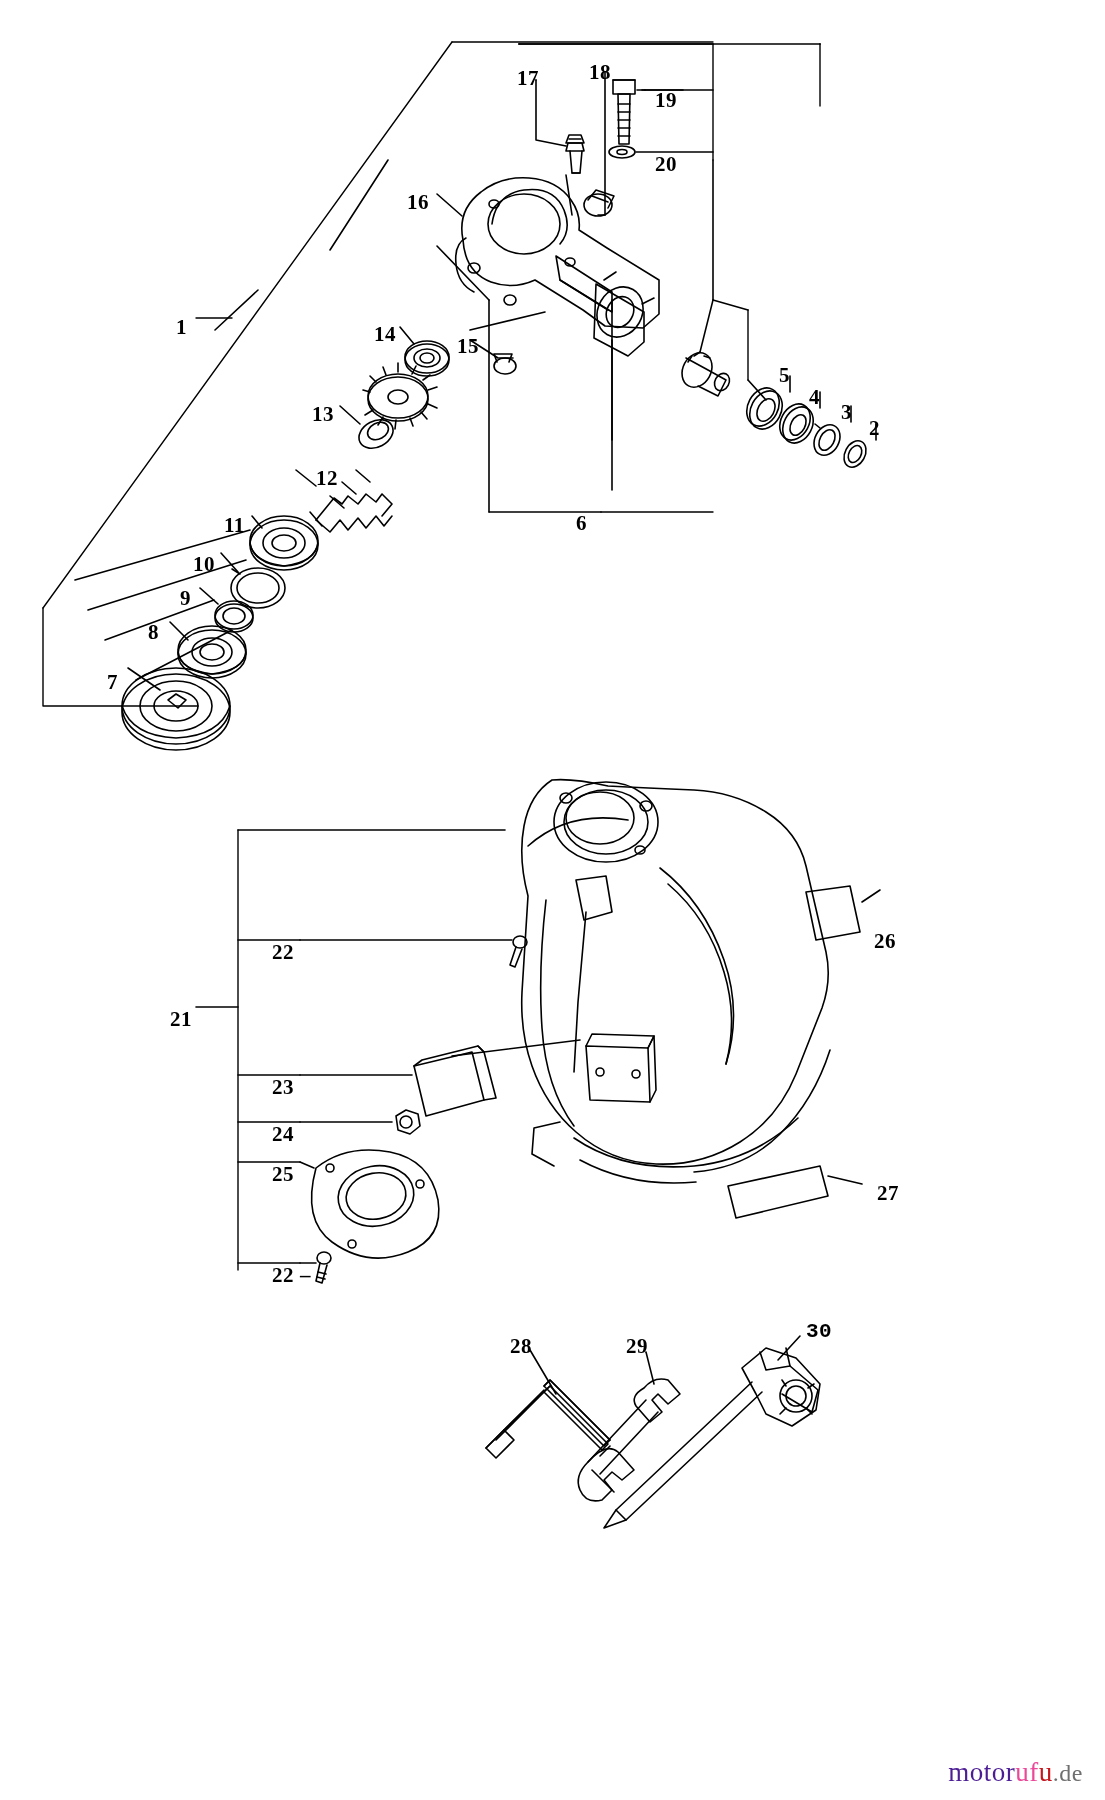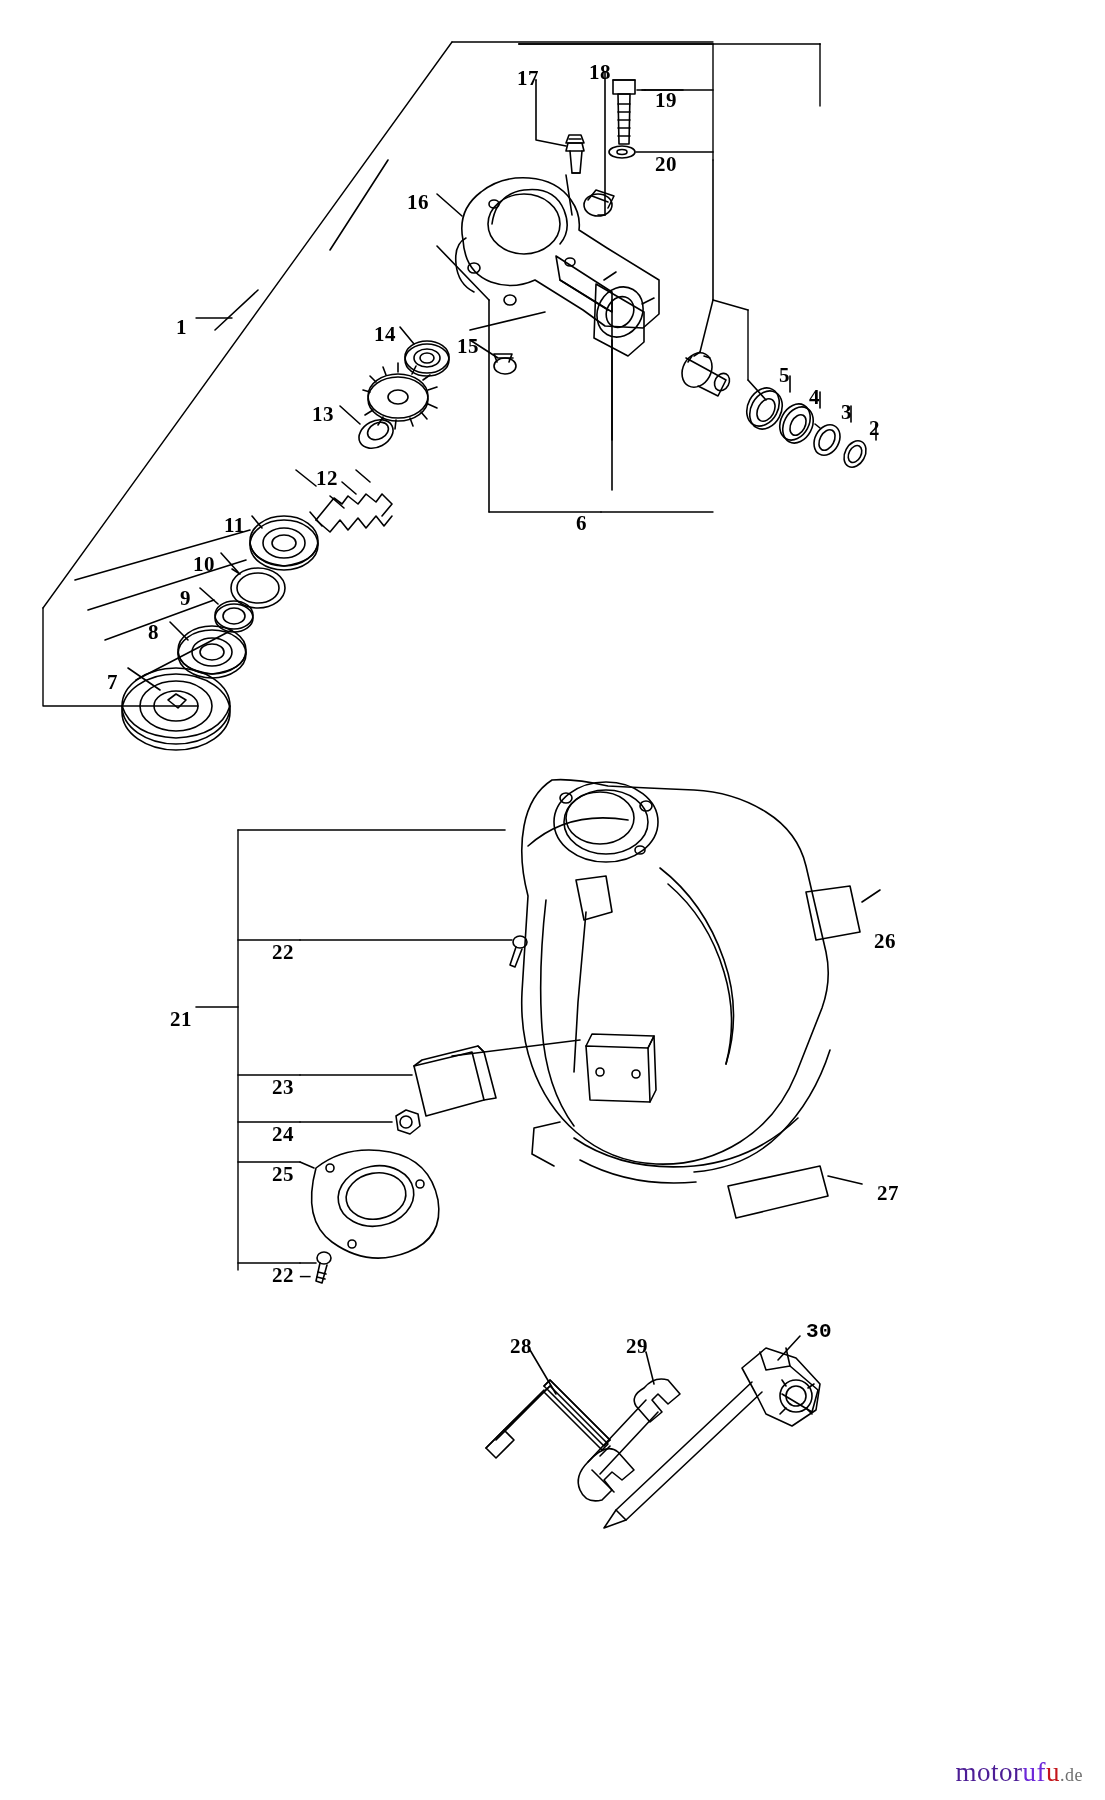--- a/index.html
+++ b/index.html
@@ -21,23 +21,23 @@
     letter-spacing:0.5px;
   }
   .wm{
     position:absolute;
     right:22px;bottom:12px;
     font-family:"Liberation Serif", serif;
     font-size:27px;
     letter-spacing:0.5px;
   }
   .wm .m{color:#4c1d95;font-weight:400;}
-  .wm .o{color:#6d28d9;font-weight:400;text-align:right;}
+  .wm .o{color:#ec4899;font-weight:400;text-align:right;}
   .wm .t{color:#c4161c;font-weight:400;}
-  .wm .de{color:#6f6f6f;font-size:18px;}
+  .wm .de{color:#6f6f6f;font-size:24px;}
   svg{display:block;}
 </style>
 </head>
 <body>
 
 <div id="sheet">
 
 <svg width="1105" height="1800" viewBox="0 0 1105 1800">
   <g fill="none" stroke="#000" stroke-width="1.6" stroke-linecap="round" stroke-linejoin="round">
 

